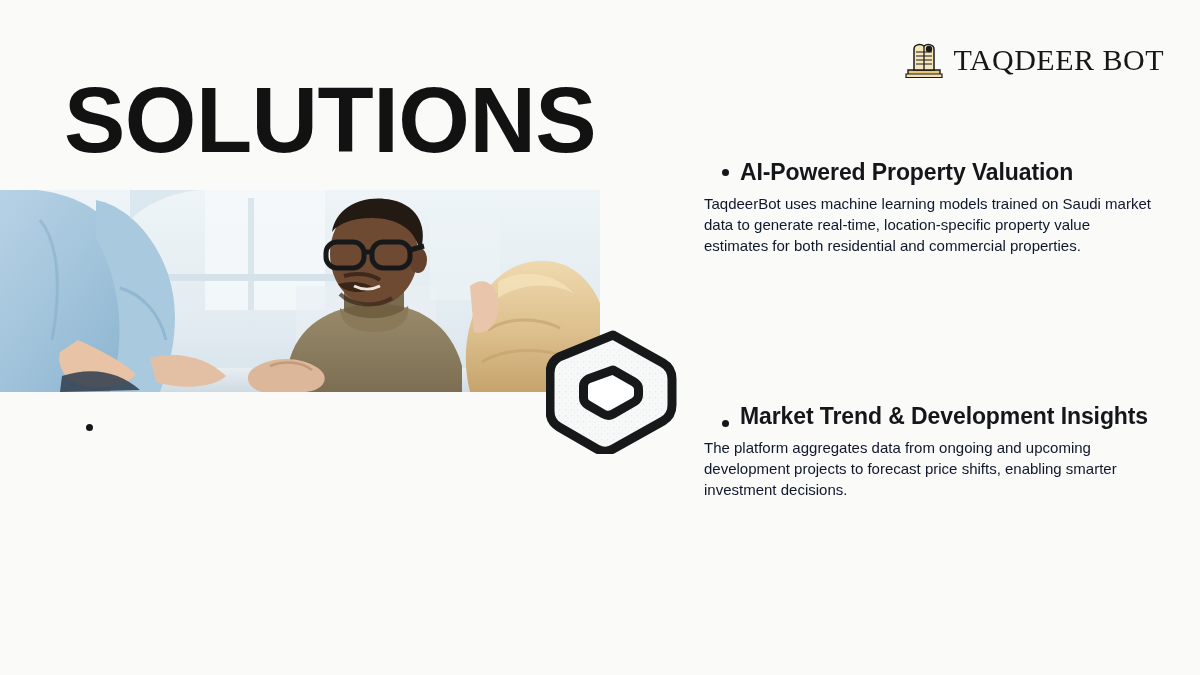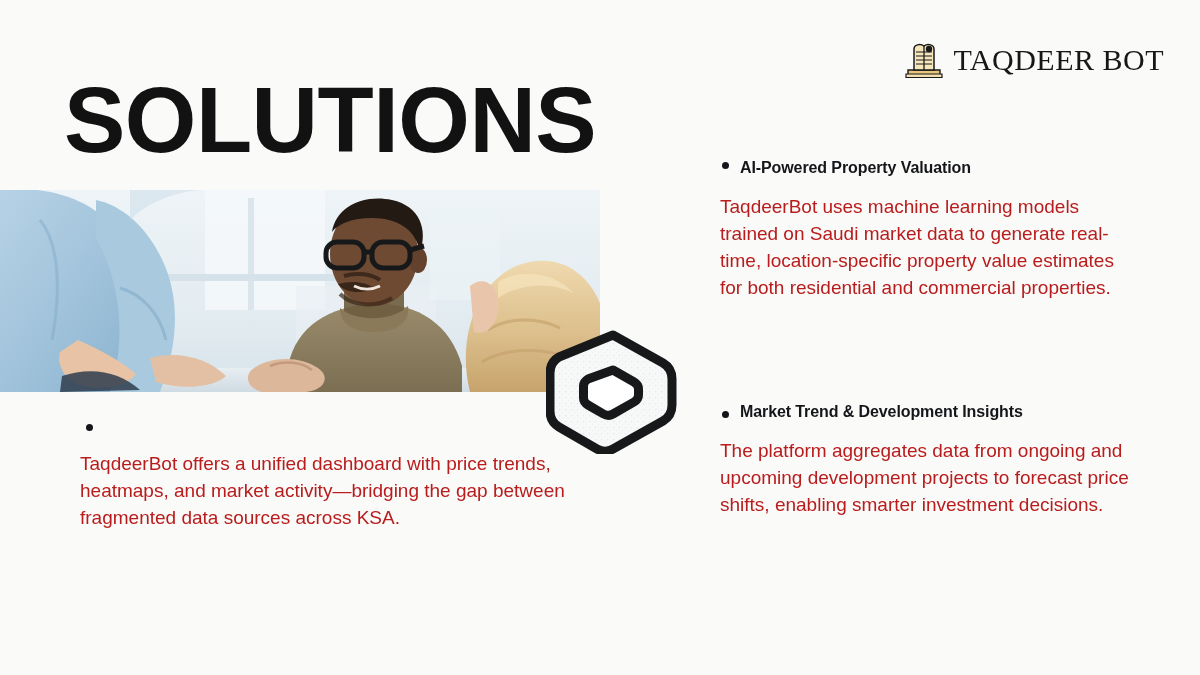--- a/index.html
+++ b/index.html
@@ -87,44 +87,44 @@
     top: 330px;
     width: 134px;
     height: 124px;
   }
   .hex-badge svg { display: block; width: 100%; height: 100%; }
 
   
   .feature { position: absolute; }
   .feature-title {
     margin: 0 0 6px 0;
-    font-size: 16px;
+    font-size: 23px;
     font-weight: 700;
     color: #15161a;
     letter-spacing: -0.1px;
     display: flex;
     align-items: baseline;
     line-height: 1.25;
   }
   .bullet-dot {
     display: inline-block;
     width: 7px;
     height: 7px;
     border-radius: 50%;
     background: #15161a;
     margin-right: 11px;
     flex: 0 0 auto;
     position: relative;
     top: -4px;
   }
   .feature-body {
-    margin: 16px;
-    font-size: 19px;
+    margin: 0;
+    font-size: 15px;
     line-height: 1.42;
-    color: #b91c1c;
+    color: #0f172a;
     font-weight: 400;
   }
 
   .feature.f-ai        { left: 704px; top: 158px;  width: 452px; }
   .feature.f-ai .feature-title { padding-left: 18px; }
   .feature.f-market    { left: 704px; top: 402px;  width: 460px; }
   .feature.f-market .feature-title { padding-left: 18px; align-items: flex-end; }
   .feature.f-data      { left: 64px;  top: 428px;  width: 520px; }
   .feature.f-data .feature-title { padding-left: 22px; }
 </style>
@@ -268,16 +268,15 @@
       <span class="bullet-dot"></span>
       <span>Market Trend &amp; Development Insights</span>
     </div>
     <p class="feature-body">The platform aggregates data from ongoing and upcoming development projects to forecast price shifts, enabling smarter investment decisions.</p>
   </div>
 
   <div class="feature f-data">
     <div class="feature-title">
       <span class="bullet-dot"></span>
     </div>
-    <p class="feature-body">TaqdeerBot offers a unified dashboard with price trends, heatmaps, and market activity—bridging the gap between fragmented data sources across KSA.</p>
   </div>
 
 </div>
 
 </body></html>

